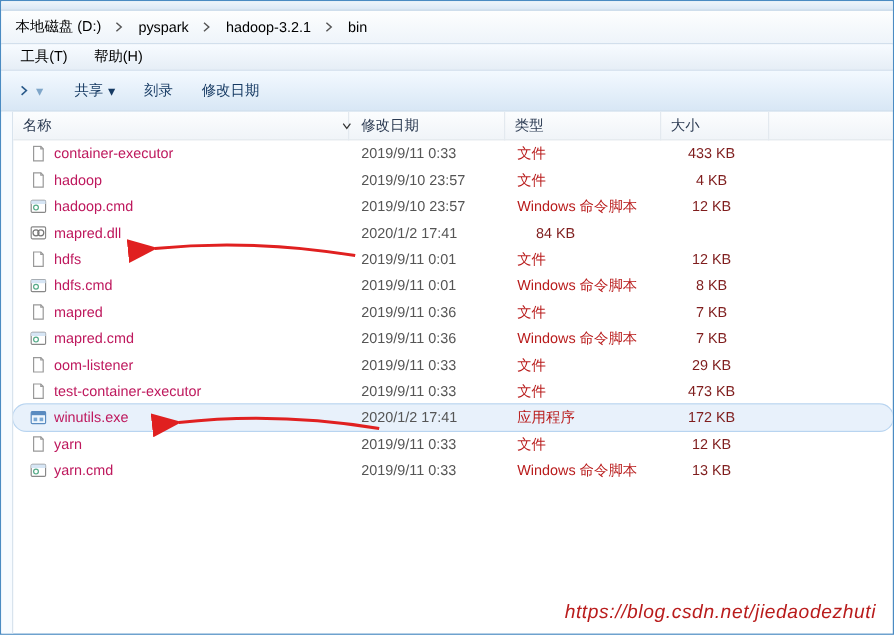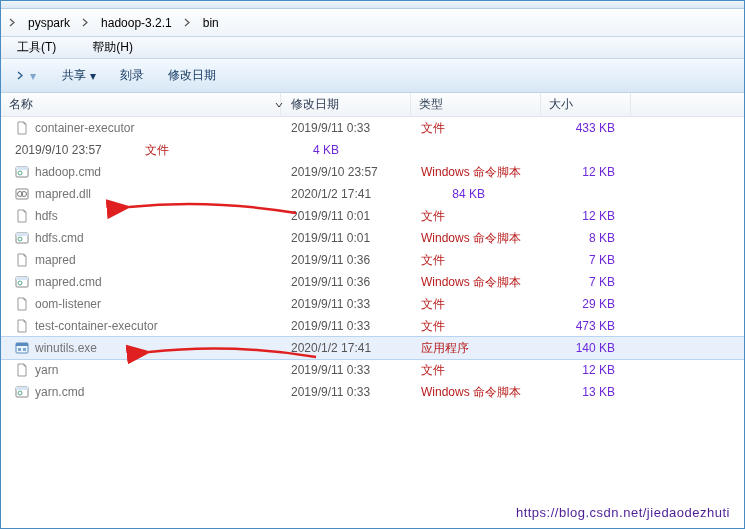--- a/index.html
+++ b/index.html
@@ -2,54 +2,55 @@
 <html><head>
 <meta charset="utf-8">
 <style>
 * { margin: 0; padding: 0; box-sizing: border-box; font-family: "Microsoft YaHei", "Segoe UI", Tahoma, sans-serif; font-size: 12px; }
 body { width: 745px; height: 529px; background: #fff; border: 1px solid #4a8bc2; overflow: hidden; position: relative; }
 .titlebar { height: 8px; background: linear-gradient(#eef5fb,#dbe8f5); border-bottom: 1px solid #b5cde2; }
 .breadcrumb { height: 28px; background: linear-gradient(#fdfefe,#eef4fa); border-bottom: 1px solid #c8d8e8; display: flex; align-items: center; padding: 0 6px; gap: 4px; }
 .bc-item { padding: 2px 6px; cursor: default; }
 .bc-sep { color: #6a6a6a; padding: 0 2px; }
 .bc-sep svg { width: 7px; height: 9px; }
-.menubar { height: 22px; background: linear-gradient(#f7fbff,#e6eef6); border-bottom: 1px solid #c8d8e8; display: flex; align-items: center; padding-left: 8px; gap: 20px; }
+.menubar { height: 22px; background: linear-gradient(#f7fbff,#e6eef6); border-bottom: 1px solid #c8d8e8; display: flex; align-items: center; padding-left: 8px; gap: 6px; }
 .menu-item { padding: 2px 8px; cursor: default; }
 .toolbar { height: 34px; background: linear-gradient(#f3f9ff,#d8e7f5); border-bottom: 1px solid #c1d4e6; display: flex; align-items: center; padding-left: 6px; gap: 4px; }
 .tb-btn { padding: 4px 10px; color: #163a63; cursor: default; display: flex; align-items: center; gap: 4px; }
 .tb-sep { color: #7fa6c9; padding: 0 2px; }
-.file-area { display: flex; height: calc(100% - 92px); flex-direction: column; }
+.file-area { display: flex; height: calc(100% - 92px); }
 .sidebar-sliver { width: 10px; background: #f7fbff; border-right: 1px solid #d8e3ed; }
 .listview { flex: 1; overflow: auto; }
 .headers { display: flex; border-bottom: 1px solid #e0e6ec; background: linear-gradient(#fcfdfe,#f0f4f8); height: 24px; align-items: center; position: sticky; top: 0; }
 .hcol { padding: 4px 8px; border-right: 1px solid #e3e9ef; color: #2b3a52; cursor: default; display: flex; align-items: center; gap: 4px; }
 .hcol.name { width: 280px; }
 .hcol.date { width: 130px; }
 .hcol.type { width: 130px; }
 .hcol.size { width: 90px; text-align: right; justify-content: flex-start; }
 .row { display: flex; align-items: center; height: 22px; padding-left: 6px; }
-.row.selected { background: #e8f1fb; outline: 1px solid #b8d4f0; }
-.rcol { padding: 2px 8px; color: #737373; white-space: nowrap; overflow: hidden; }
+.row.selected { background: #e8f1fb; outline: 1px solid #b8d4f0; border-radius: 11px; }
+.rcol { padding: 2px 8px; color: #be185d; white-space: nowrap; overflow: hidden; }
 .rcol.name { width: 276px; display: flex; align-items: center; gap: 6px; }
 .rcol.date { width: 130px; color: #555; }
 .rcol.type { width: 130px; color: #b91c1c; }
-.rcol.size { width: 80px; text-align: right; color: #6d28d9; }
+.rcol.size { width: 80px; text-align: center; color: #7f1d1d; }
 .ficon { width: 14px; height: 14px; display: inline-flex; align-items: center; justify-content: center; }
 .ficon svg { width: 14px; height: 14px; }
 .arrow { position: absolute; pointer-events: none; }
 .arrow svg { overflow: visible; }
-.watermark { position: absolute; right: 14px; bottom: 8px; color: #4c1d95; font-size: 13px; letter-spacing: 0.5px; }
+.watermark { position: absolute; right: 14px; bottom: 8px; color: #b91c1c; font-size: 16px; letter-spacing: 0.5px; font-style: italic; }
 .sort-arrow svg { width: 8px; height: 8px; }
 </style>
 </head>
 <body>
 
 <div class="titlebar"></div>
 
 <div class="breadcrumb">
+  <span class="bc-item">本地磁盘 (D:)</span>
   <span class="bc-sep"><svg viewBox="0 0 7 9">
         <path d="M1 1 L5 4.5 L1 8" fill="none" stroke="#555" stroke-width="1.2"></path>
       </svg></span>
   <span class="bc-item">pyspark</span>
   <span class="bc-sep"><svg viewBox="0 0 7 9">
         <path d="M1 1 L5 4.5 L1 8" fill="none" stroke="#555" stroke-width="1.2"></path>
       </svg></span>
   <span class="bc-item">hadoop-3.2.1</span>
   <span class="bc-sep"><svg viewBox="0 0 7 9">
         <path d="M1 1 L5 4.5 L1 8" fill="none" stroke="#555" stroke-width="1.2"></path>
@@ -102,20 +103,29 @@
                 <path d="M9 1 L9 3 L11 3" fill="none" stroke="#999"></path>
               </svg>
             </span>
             <span>container-executor</span>
           </div>
           <div class="rcol date">2019/9/11 0:33</div>
           <div class="rcol type">文件</div>
           <div class="rcol size">433 KB</div>
         </div>
         <div class="row">
+          <div class="rcol name">
+            <span class="ficon">
+              <svg viewBox="0 0 14 14">
+                <path d="M3 1 L9 1 L11 3 L11 13 L3 13 Z" fill="#fff" stroke="#999"></path>
+                <path d="M9 1 L9 3 L11 3" fill="none" stroke="#999"></path>
+              </svg>
+            </span>
+            <span>hadoop</span>
+          </div>
           <div class="rcol date">2019/9/10 23:57</div>
           <div class="rcol type">文件</div>
           <div class="rcol size">4 KB</div>
         </div>
         <div class="row">
           <div class="rcol name">
             <span class="ficon">
               <svg viewBox="0 0 14 14">
                 <rect x="1" y="2" width="12" height="10" rx="1" fill="#fff" stroke="#888"></rect>
                 <rect x="1" y="2" width="12" height="3" fill="#d7e6f5"></rect>
@@ -235,21 +245,21 @@
                 <rect x="1" y="2" width="12" height="10" rx="1" fill="#eef6fd" stroke="#5a8bc0"></rect>
                 <rect x="1" y="2" width="12" height="3" fill="#5a8bc0"></rect>
                 <rect x="3" y="7" width="3" height="3" fill="#7aa8d4"></rect>
                 <rect x="8" y="7" width="3" height="3" fill="#7aa8d4"></rect>
               </svg>
             </span>
             <span>winutils.exe</span>
           </div>
           <div class="rcol date">2020/1/2 17:41</div>
           <div class="rcol type">应用程序</div>
-          <div class="rcol size">140 KB</div>
+          <div class="rcol size">172 KB</div>
         </div>
         <div class="row">
           <div class="rcol name">
             <span class="ficon">
               <svg viewBox="0 0 14 14">
                 <path d="M3 1 L9 1 L11 3 L11 13 L3 13 Z" fill="#fff" stroke="#999"></path>
                 <path d="M9 1 L9 3 L11 3" fill="none" stroke="#999"></path>
               </svg>
             </span>
             <span>yarn</span>

